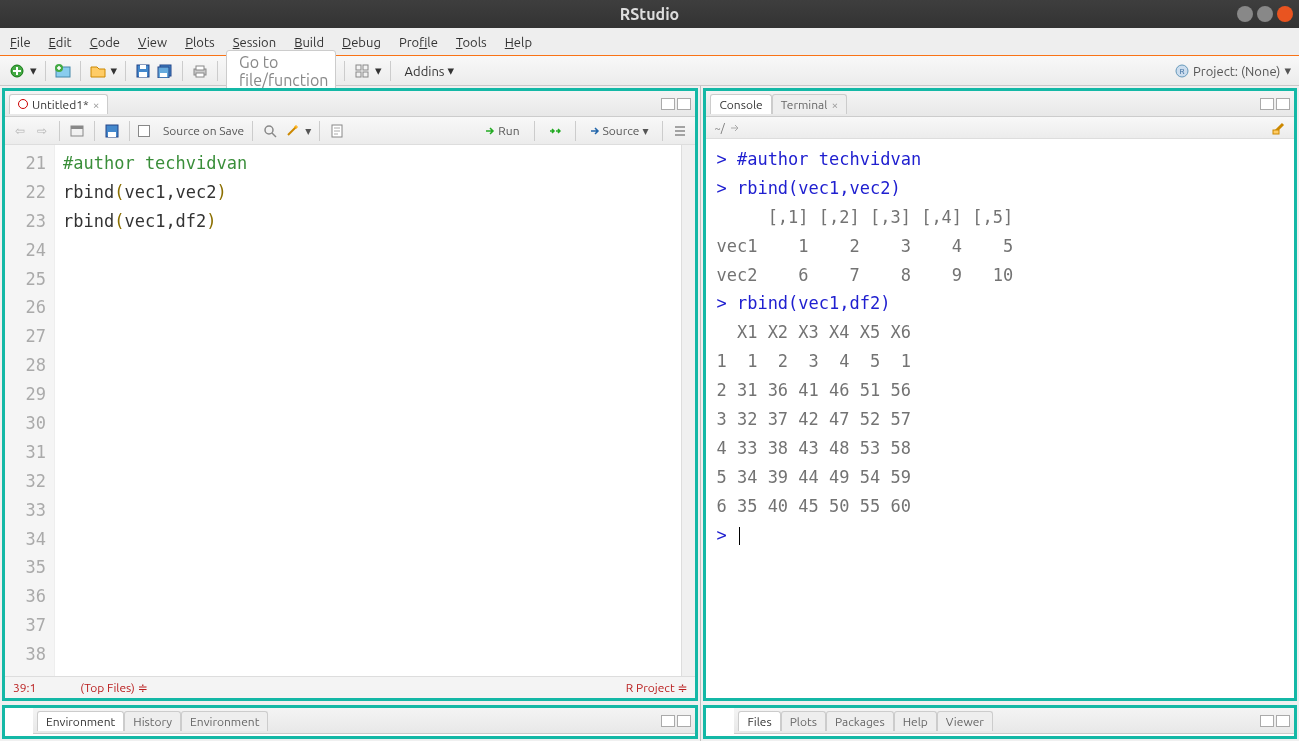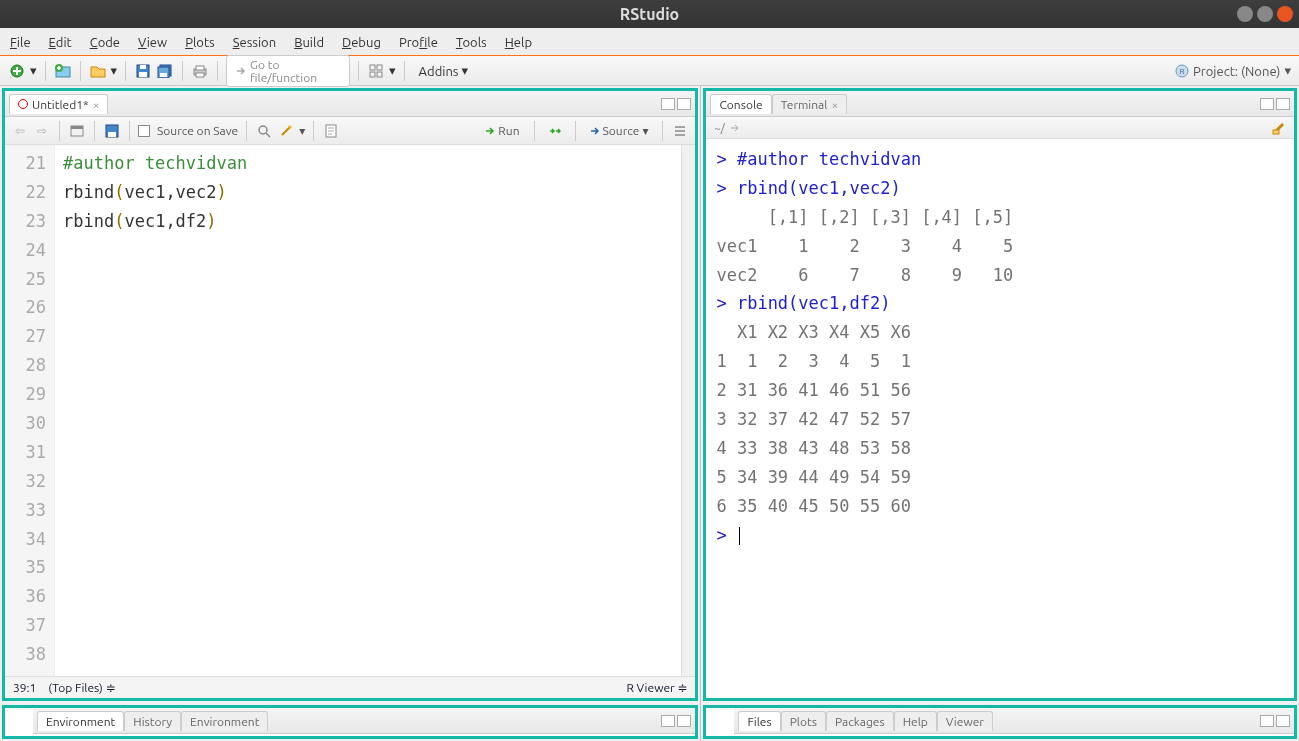--- a/index.html
+++ b/index.html
@@ -12,21 +12,21 @@
 .tb-max { background: #888; }
 .tb-close { background: #e95420; }
 
 .menubar { background: #eee; height: 28px; display: flex; align-items: center; padding: 0 10px; gap: 18px; border-bottom: 1px solid #f97316; }
 .menubar span { cursor: default; }
 .menubar span u { text-decoration: underline; }
 
 .toolbar { background: linear-gradient(#f8f8f8, #ececec); height: 30px; display: flex; align-items: center; padding: 0 8px; border-bottom: 1px solid #c8c8c8; gap: 4px; }
 .tb-icon { width: 18px; height: 18px; display: inline-flex; align-items: center; justify-content: center; border-radius: 3px; }
 .tb-sep { width: 1px; height: 20px; background: #ccc; margin: 0 4px; }
-.goto-file { background: #fff; border: 1px solid #ccc; border-radius: 3px; padding: 2px 8px; color: #888; font-size: 12px; width: 124px; display: flex; align-items: center; }
+.goto-file { background: #fff; border: 1px solid #ccc; border-radius: 3px; padding: 2px 8px; color: #888; font-size: 16px; width: 110px; display: flex; align-items: center; }
 .project-label { margin-left: auto; color: #555; display: flex; align-items: center; gap: 4px; }
 
 .workspace { display: flex; height: calc(100vh - 86px); }
 .left-col, .right-col { display: flex; flex-direction: column; }
 .left-col { width: 54%; border-right: 1px solid #c0c0c0; }
 .right-col { width: 46%; }
 
 .pane { display: flex; flex-direction: column; background: #fff; border: 3px solid #14b8a6; margin: 2px; }
 .pane-top { flex: 1; min-height: 0; }
 .pane-bottom { height: 34px; padding-left: 28px; }
@@ -43,21 +43,21 @@
 .et-btn { padding: 2px 6px; border-radius: 3px; display: flex; align-items: center; gap: 3px; }
 
 .editor-body { flex: 1; display: flex; overflow: hidden; font-family: "DejaVu Sans Mono", monospace; font-size: 17px; position: relative; }
 .gutter { width: 50px; background: #f5f5f5; color: #aaa; text-align: right; padding: 4px 8px 4px 0; line-height: 1.7; border-right: 1px solid #eee; }
 .code-area { flex: 1; padding: 4px 8px; line-height: 1.7; white-space: pre; }
 .code-comment { color: #3a8e3a; }
 .code-kw { color: #333; }
 .code-paren { color: #8b6f00; }
 .scrollbar-v { width: 14px; background: #f0f0f0; border-left: 1px solid #ddd; }
 
-.editor-status { height: 22px; background: #f4f4f4; border-top: 1px solid #ddd; display: flex; align-items: center; padding: 0 8px; font-size: 12px; color: #0f172a; }
+.editor-status { height: 22px; background: #f4f4f4; border-top: 1px solid #ddd; display: flex; align-items: center; padding: 0 8px; font-size: 12px; color: #b91c1c; gap: 32px; }
 .editor-status .right { margin-left: auto; }
 
 .console-toolbar { background: linear-gradient(#f8f8f8, #ececec); height: 22px; display: flex; align-items: center; padding: 0 8px; font-size: 11px; color: #777; border-bottom: 1px solid #ddd; }
 .console-body { flex: 1; padding: 6px 10px; font-family: "DejaVu Sans Mono", monospace; font-size: 17px; line-height: 1.7; overflow: auto; white-space: pre; }
 .con-blue { color: #2020d0; }
 .con-text { color: #737373; margin-top: 24px; }
 .cursor { display: inline-block; width: 1px; height: 18px; background: #000; vertical-align: middle; margin-left: 2px; }
 
 .checkbox { width: 12px; height: 12px; border: 1px solid #888; background: #fff; display: inline-block; vertical-align: middle; }
 
@@ -191,21 +191,21 @@
           </span>
         <div class="tb-sep"></div>
         <span class="tb-icon">
             <svg width="14" height="14">
               <rect x="1" y="1" width="12" height="12" fill="#48c" stroke="#248"></rect>
               <rect x="3" y="8" width="8" height="5" fill="#fff"></rect>
             </svg>
           </span>
         <div class="tb-sep"></div>
         <span class="checkbox"></span>
-        <span style="margin-left:3px">Source on Save</span>
+        <span style="margin-left:9px">Source on Save</span>
         <div class="tb-sep"></div>
         <span class="tb-icon">
             <svg width="14" height="14">
               <circle cx="6" cy="6" r="4" fill="none" stroke="#888" stroke-width="1.5"></circle>
               <path d="M9 9l4 4" stroke="#888" stroke-width="1.5"></path>
             </svg>
           </span>
         <span class="tb-icon">
             <svg width="14" height="14">
               <path d="M3 11L11 3" stroke="#c80" stroke-width="2"></path>
@@ -267,21 +267,21 @@
 </div>
         <div class="code-area" id="code-area"><span class="code-comment">#author techvidvan</span>
 <span class="code-kw">rbind</span><span class="code-paren">(</span>vec1,vec2<span class="code-paren">)</span>
 <span class="code-kw">rbind</span><span class="code-paren">(</span>vec1,df2<span class="code-paren">)</span>
 </div>
         <div class="scrollbar-v"></div>
       </div>
       <div class="editor-status">
         <span>39:1</span>
         <span style="margin-left:12px"><span>(Top Files)</span> ≑</span>
-        <span class="right"><span>R Viewer</span> ≑</span>
+        <span class="right"><span>R Project</span> ≑</span>
       </div>
     </div>
     <div class="pane pane-bottom">
       <div class="tab-strip">
         <div class="tab">
             <span>Environment</span>
           </div>
         <div class="tab inactive">
             <span>History</span>
           </div>

